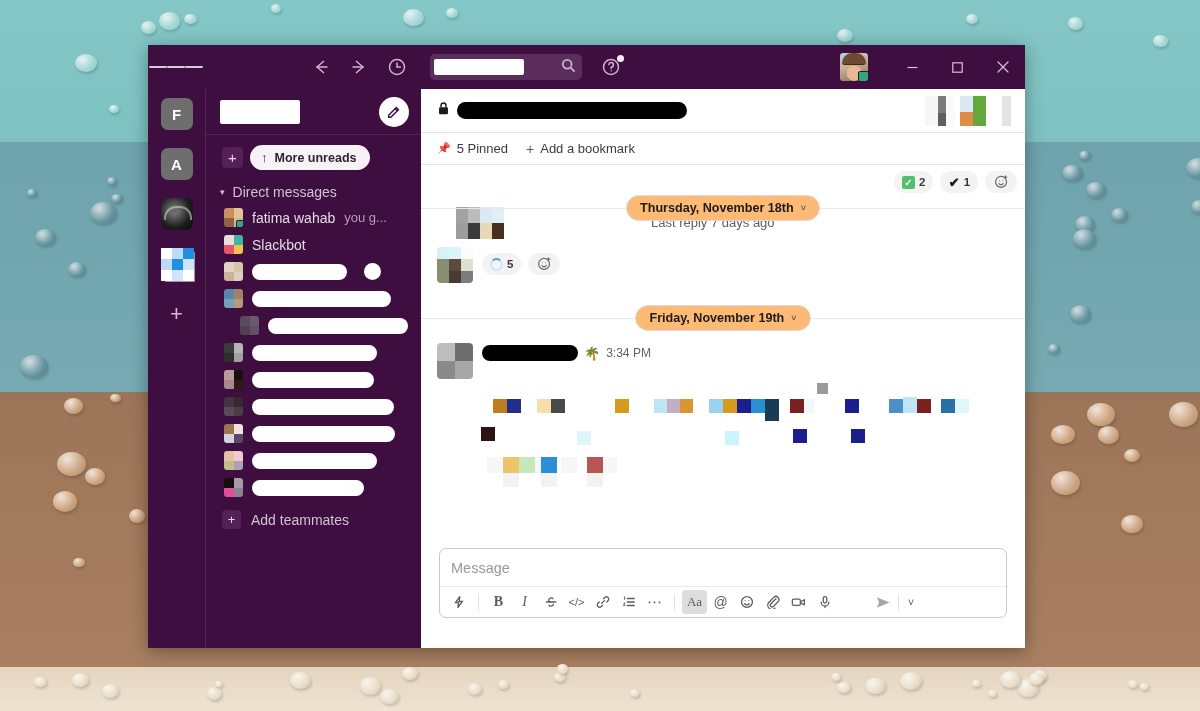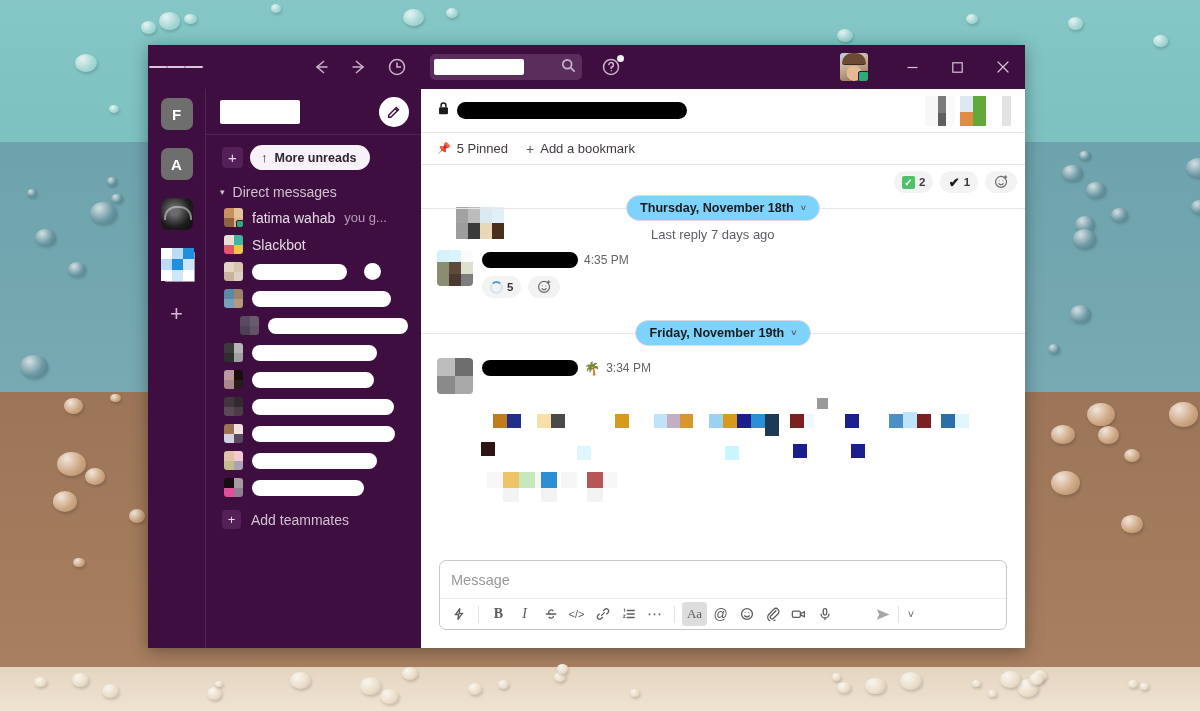--- a/index.html
+++ b/index.html
@@ -221,39 +221,39 @@
   .rx-check { font-size: 13px; color: #1d1c1d; font-weight: 700; }
   .rx-spin { width: 13px; height: 13px; border-radius: 50%; border: 2px solid #cfe6f5; border-top-color: #4a9fd4; }
   .rx-face svg { stroke:#6f6d6f; fill:none; stroke-width:1.4; }
 
   .divider {
     display: flex; align-items: center; margin: 10px 0 8px;
     position: relative; height: 26px;
   }
   .divider .ln { flex: 1; height: 1px; background: #e8e6e8; }
   .divider .pill {
-    border: 1px solid #ddd9dd; border-radius: 15px; height: 26px; background: #7dd3fc;
+    border: 1px solid #ddd9dd; border-radius: 15px; height: 26px; background: #fdba74;
     display: flex; align-items: center; gap: 7px; padding: 0 13px;
     font-size: 12.6px; font-weight: 700; color: #1d1c1d; cursor: pointer;
   }
   .divider .pill .cv { font-size: 9px; color: #5b595b; }
   .divider .ln.left { max-width: 213px; }
 
   .msg { display: flex; padding: 4px 16px 0 16px; position: relative; }
   .msg-ava { width: 36px; height: 36px; border-radius: 4px; flex: none; overflow: hidden; position: relative; }
   .msg-body { margin-left: 9px; flex: 1; min-width: 0; }
   .msg-head { display: flex; align-items: center; gap: 6px; height: 20px; }
   .msg-name-redact { width: 96px; height: 16px; background: #000; border-radius: 9px; }
   .msg-time { font-size: 12px; color: #65636a; }
   .msg-text { font-size: 14.3px; color: #1d1c1d; line-height: 21px; padding-top: 2px; }
   .last-reply { font-size: 13px; color: #5f5d62; }
   .px { display: block; }
 
   
-  #composer-wrap { flex: none; padding: 6px 18px 18px 18px; }
+  #composer-wrap { flex: none; padding: 6px 18px 30px 18px; }
   #composer {
     border: 1px solid #c9c7c9; border-radius: 7px; overflow: hidden; background: #fff;
   }
   #composer-input {
     height: 37px; display: flex; align-items: center; padding: 0 11px;
     font-size: 14.5px; color: #9a989a;
   }
   #composer-tools {
     height: 31px; display: flex; align-items: center; gap: 1px; padding: 0 6px;
     border-top: 1px solid #ecebec;
@@ -666,40 +666,36 @@
           <div style="width:48px;height:32px;display:grid;grid-template-columns:repeat(4,12px);grid-template-rows:16px 16px">
             <i style="background:#a2a2a2"></i>
               <i style="background:#bcbcbc"></i>
               <i style="background:#dbe9f2"></i>
               <i style="background:#dff0f8"></i>
             <i style="background:#9d9d9d"></i>
               <i style="background:#3a3a3a"></i>
               <i style="background:#e8d8b8"></i>
               <i style="background:#4a2e1e"></i>
           </div>
-          <div class="last-reply" style="margin-left:147px;margin-top:20px">Last reply 7 days ago</div>
+          <div class="last-reply" style="margin-left:147px;margin-top:8px">Last reply 7 days ago</div>
         </div>
 
         <div class="msg" style="margin-top:4px">
           <div class="msg-ava" style="display:grid;grid-template-columns:12px 12px 12px;grid-template-rows:12px 12px 12px">
             <i style="background:#d6f2f8"></i>
               <i style="background:#d9f4fa"></i>
               <i style="background:#fbfbfb"></i>
             <i style="background:#8b8d72"></i>
               <i style="background:#5e4a3b"></i>
               <i style="background:#dde0cd"></i>
             <i style="background:#8b8d72"></i>
               <i style="background:#4a3a30"></i>
               <i style="background:#7d7d7d"></i>
           </div>
           <div class="msg-body">
-            <div class="msg-head">
-              <span class="msg-name-redact"></span>
-              <span class="msg-time">4:35 PM</span>
-            </div>
             <div class="reaction-row" style="padding-left:0;margin-top:6px">
               <div class="reaction">
                 <span class="rx-spin"></span>
                 <span>5</span>
               </div>
               <div class="reaction addr">
                 <span class="rx-face">
                   <svg width="15" height="15" viewBox="0 0 17 17">
                     <circle cx="8" cy="9" r="6.2"></circle>
                       <circle cx="6" cy="7.6" r=".6" fill="#6f6d6f" stroke="none"></circle>

